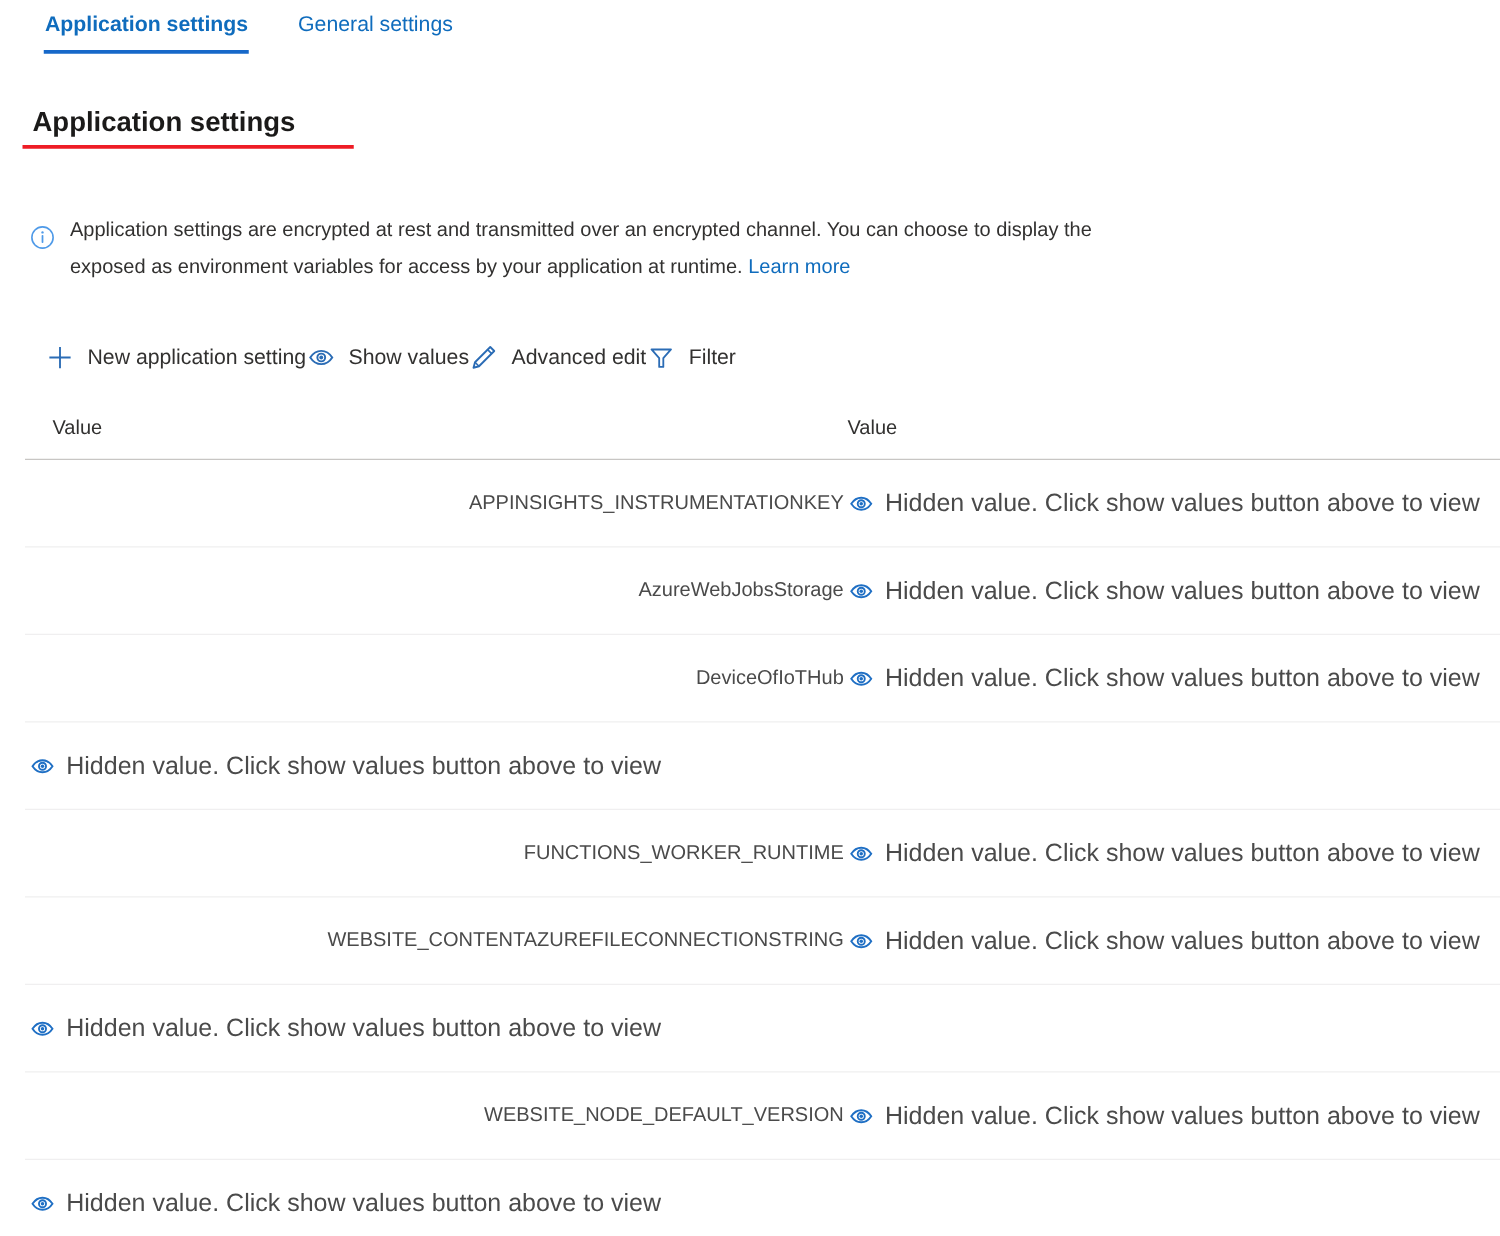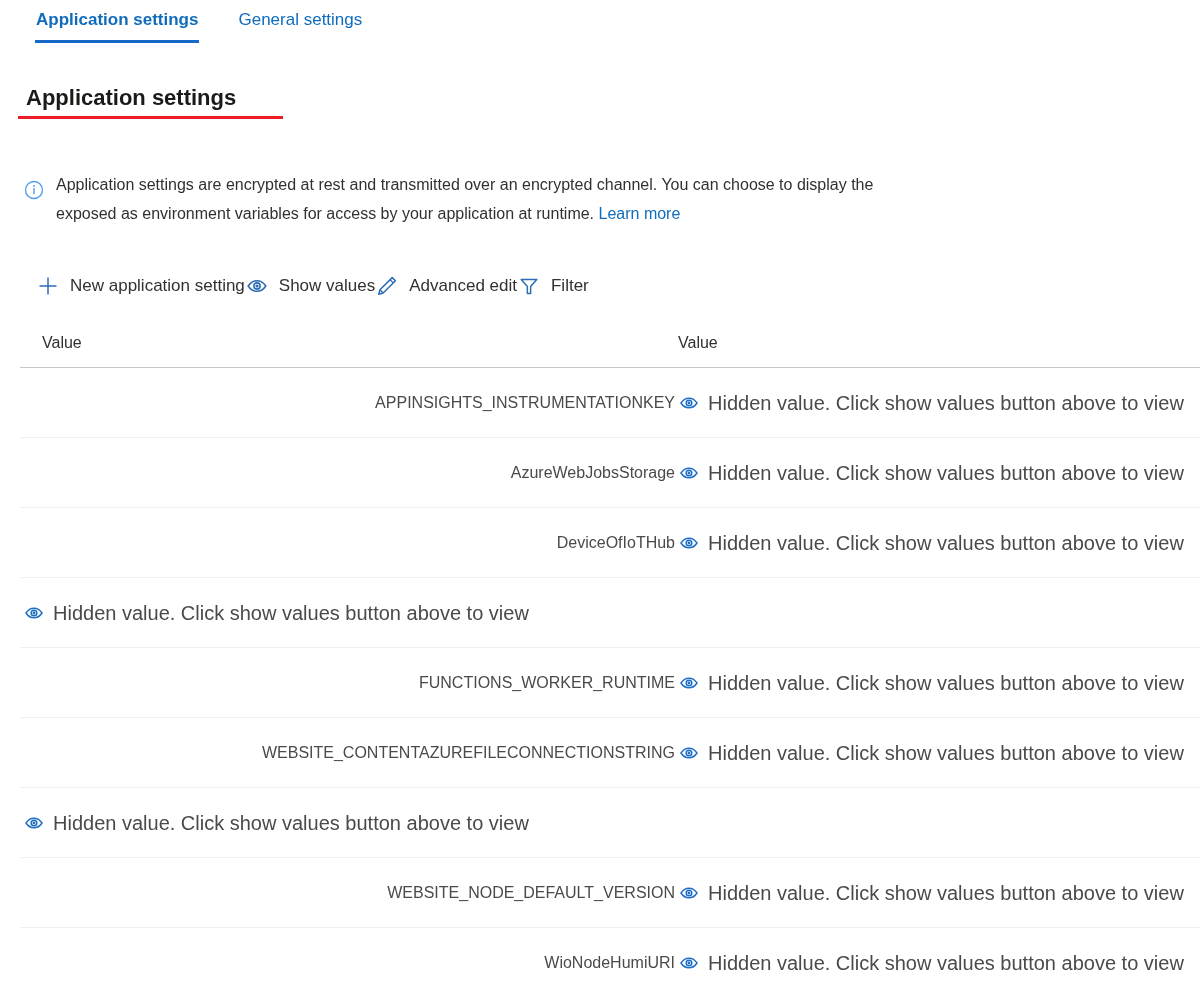--- a/index.html
+++ b/index.html
@@ -402,21 +402,20 @@
             <path d="M2.4 12 C5 8, 9 6.2, 12 6.2 C15 6.2, 19 8, 21.6 12 C19 16, 15 17.8, 12 17.8 C9 17.8, 5 16, 2.4 12 Z" fill="none" stroke="#1f6fc4" stroke-width="1.8"></path>
             <circle cx="12" cy="12" r="3.4" fill="none" stroke="#1f6fc4" stroke-width="1.8"></circle>
             <circle cx="12" cy="12" r="1.7" fill="#1f6fc4"></circle>
           </svg>
         </span>
         <span class="cell-value-text">Hidden value. Click show values button above to view</span>
       </div>
     </div>
 
     <div class="row">
-      <div class="cell-name">WioNodeHumiURI</div>
       <div class="cell-value">
         <span class="eye">
           <svg width="20" height="20" viewBox="0 0 24 24">
             <path d="M2.4 12 C5 8, 9 6.2, 12 6.2 C15 6.2, 19 8, 21.6 12 C19 16, 15 17.8, 12 17.8 C9 17.8, 5 16, 2.4 12 Z" fill="none" stroke="#1f6fc4" stroke-width="1.8"></path>
             <circle cx="12" cy="12" r="3.4" fill="none" stroke="#1f6fc4" stroke-width="1.8"></circle>
             <circle cx="12" cy="12" r="1.7" fill="#1f6fc4"></circle>
           </svg>
         </span>
         <span class="cell-value-text">Hidden value. Click show values button above to view</span>
       </div>

